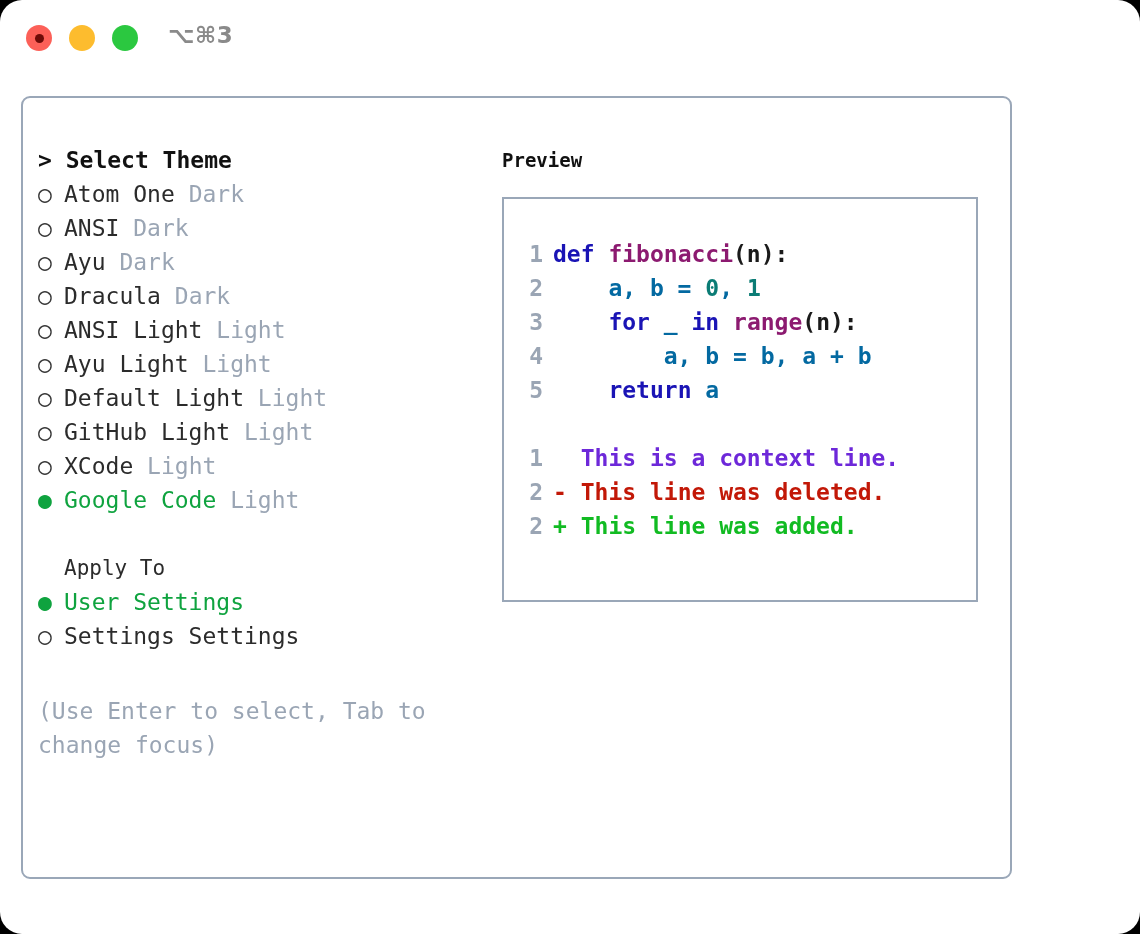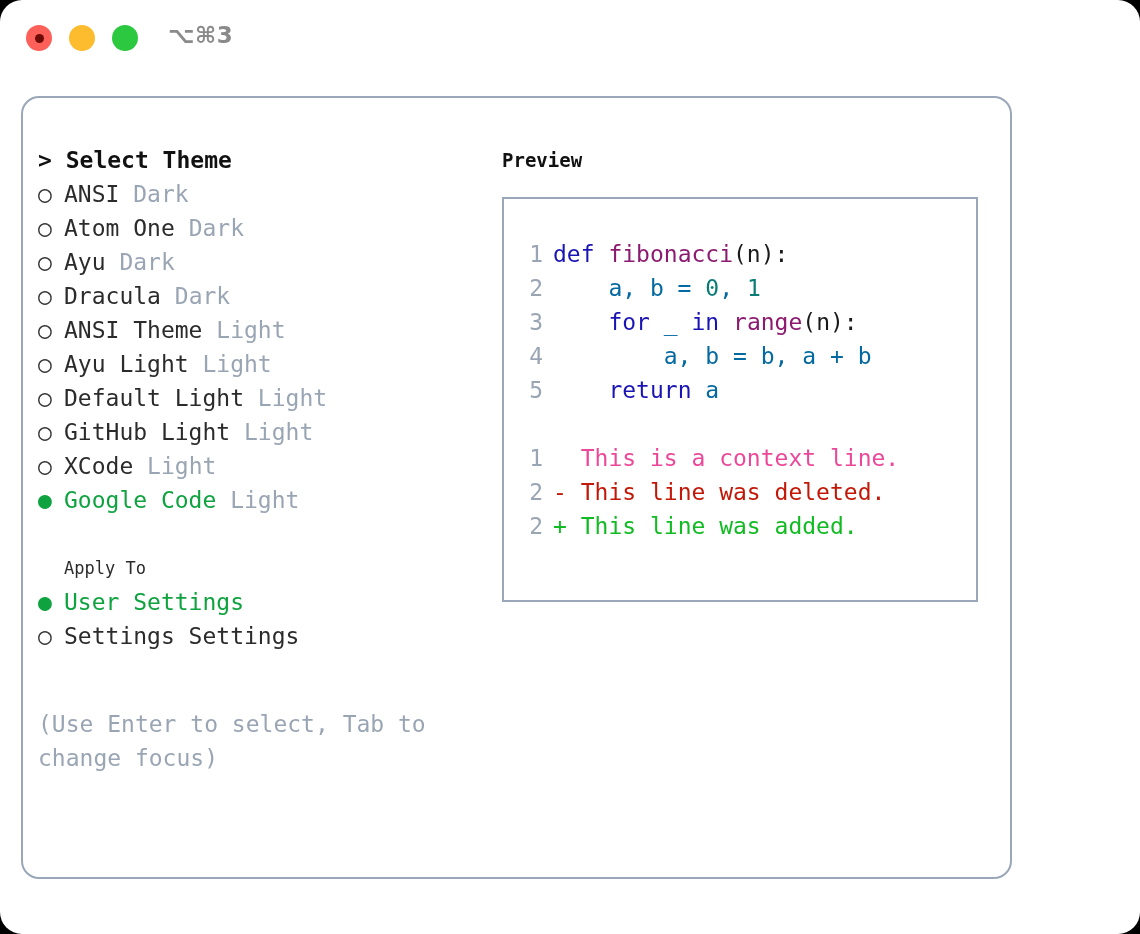--- a/index.html
+++ b/index.html
@@ -70,21 +70,21 @@
   }
 
   
   .panel {
     position: absolute;
     left: 21px;
     top: 96px;
     width: 991px;
     height: 783px;
     border: 2px solid #9aa7b8;
-    border-radius: 18px;
+    border-radius: 9px;
     box-sizing: border-box;
     background: #ffffff;
   }
 
   .cols {
     position: absolute;
     left: 0; top: 0;
     width: 100%; height: 100%;
   }
 
@@ -116,31 +116,31 @@
     display: inline-block;
     width: 26px;
     color: #3a3a3a;
   }
   .marker.sel { color: #0fa33f; }
   .row.selected .name { color: #0fa33f; }
   .name { color: #2b2b2b; }
   .tag  { color: #9aa5b4; }
 
   .section-head {
-    font-size: 17px;
+    font-size: 21px;
     line-height: 34px;
     color: #2b2b2b;
     white-space: pre;
     padding-left: 26px;
   }
 
   .spacer-lg { height: 34px; }
 
   .hint {
-    margin-top: 54px;
+    margin-top: 41px;
     font-size: 23px;
     line-height: 34px;
     color: #9aa5b4;
     width: 400px;
   }
 
   
   .right-col {
     position: absolute;
     left: 479px;
@@ -154,20 +154,21 @@
     line-height: 34px;
   }
   .preview-box {
     margin-top: 20px;
     width: 476px;
     height: 405px;
     border: 2px solid #9aa7b8;
     box-sizing: border-box;
     background: #ffffff;
     position: relative;
+    font-weight: bold;
   }
   .code {
     position: absolute;
     left: 13px;
     top: 38px;
     font-size: 23px;
     line-height: 34px;
     white-space: pre;
   }
   .cline { white-space: pre; }
@@ -176,21 +177,21 @@
     display: inline-block;
     width: 26px;
     text-align: right;
     margin-right: 10px;
   }
   .kw   { color: #1a14b5; }
   .fn   { color: #8c1a70; }
   .num  { color: #0b7c75; }
   .plain{ color: #0369a1; }
   .punct{ color: #1a1a1a; }
-  .ctx  { color: #ec4899; }
+  .ctx  { color: #6d28d9; }
   .del  { color: #c21807; }
   .add  { color: #11bb22; }
   .blank { height: 34px; }
 </style>
 </head>
 <body>
 
 <div class="window">
 
   <div class="titlebar">
@@ -201,25 +202,25 @@
     </div>
     <div class="shortcut">⌥⌘3</div>
   </div>
 
   <div class="panel">
     <div class="cols">
 
       <div class="left-col">
         <div class="list-head">&gt; Select Theme</div>
         <div id="theme-list">
+            <div class="row"><span class="marker">○</span><span class="name">Atom One</span><span class="tag"> Dark</span></div>
             <div class="row"><span class="marker">○</span><span class="name">ANSI</span><span class="tag"> Dark</span></div>
-            <div class="row"><span class="marker">○</span><span class="name">Atom One</span><span class="tag"> Dark</span></div>
             <div class="row"><span class="marker">○</span><span class="name">Ayu</span><span class="tag"> Dark</span></div>
             <div class="row"><span class="marker">○</span><span class="name">Dracula</span><span class="tag"> Dark</span></div>
-            <div class="row"><span class="marker">○</span><span class="name">ANSI Theme</span><span class="tag"> Light</span></div>
+            <div class="row"><span class="marker">○</span><span class="name">ANSI Light</span><span class="tag"> Light</span></div>
             <div class="row"><span class="marker">○</span><span class="name">Ayu Light</span><span class="tag"> Light</span></div>
             <div class="row"><span class="marker">○</span><span class="name">Default Light</span><span class="tag"> Light</span></div>
             <div class="row"><span class="marker">○</span><span class="name">GitHub Light</span><span class="tag"> Light</span></div>
             <div class="row"><span class="marker">○</span><span class="name">XCode</span><span class="tag"> Light</span></div>
             <div class="row selected"><span class="marker sel">●</span><span class="name">Google Code</span><span class="tag"> Light</span></div>
           </div>
 
         <div class="spacer-lg"></div>
 
         <div class="section-head">Apply To</div>

